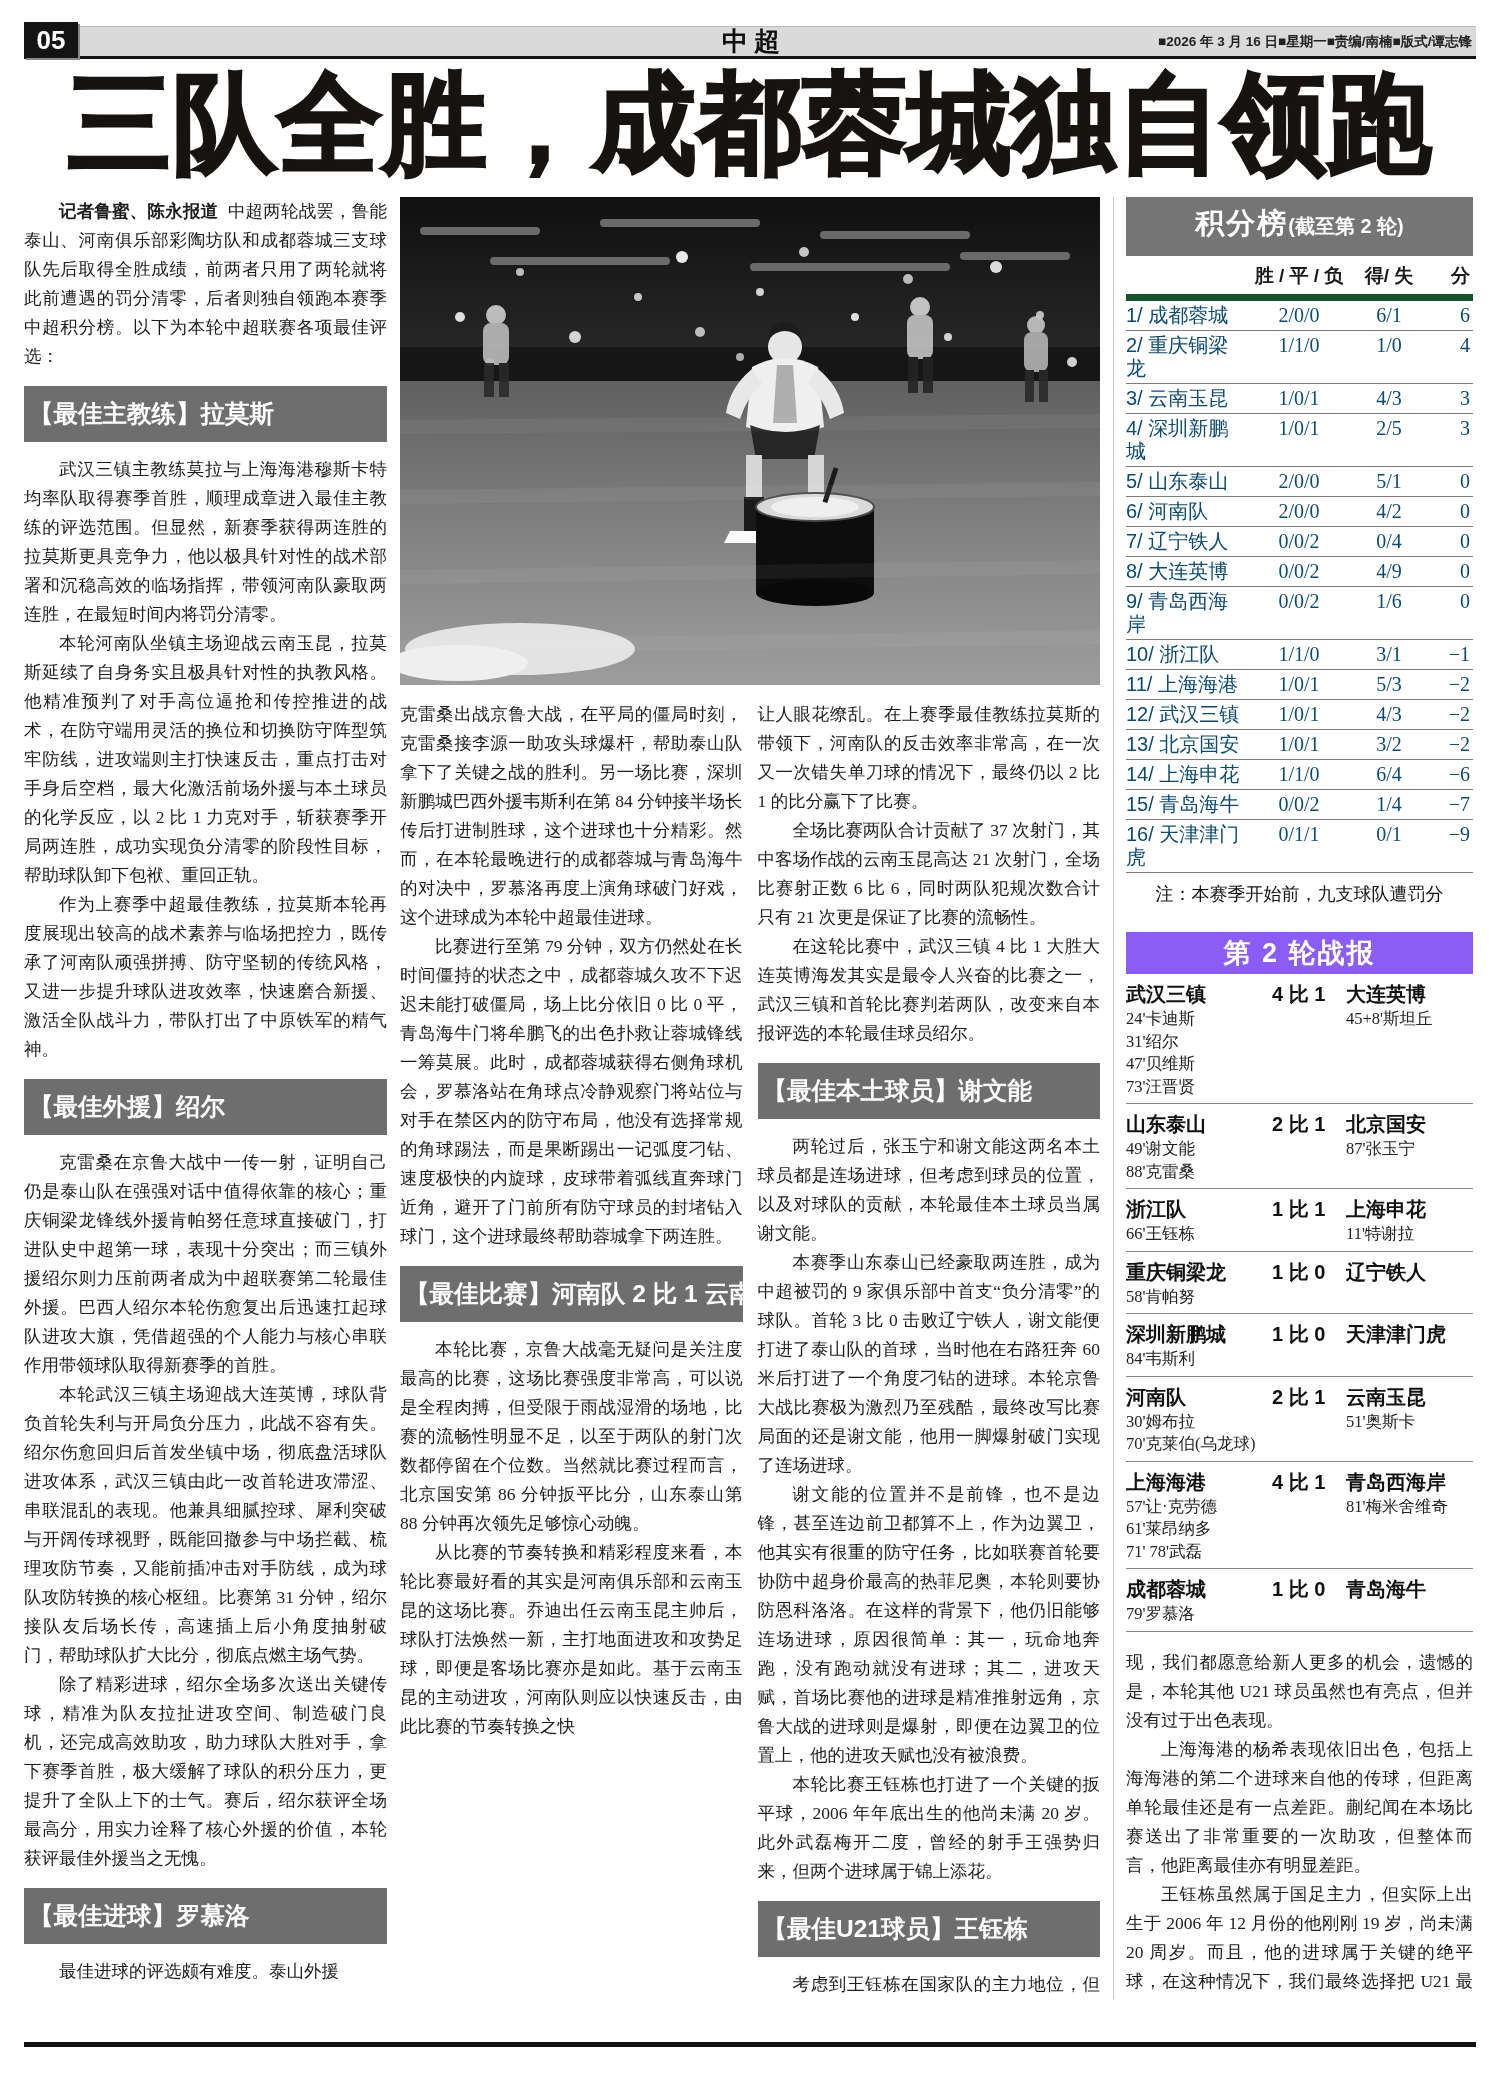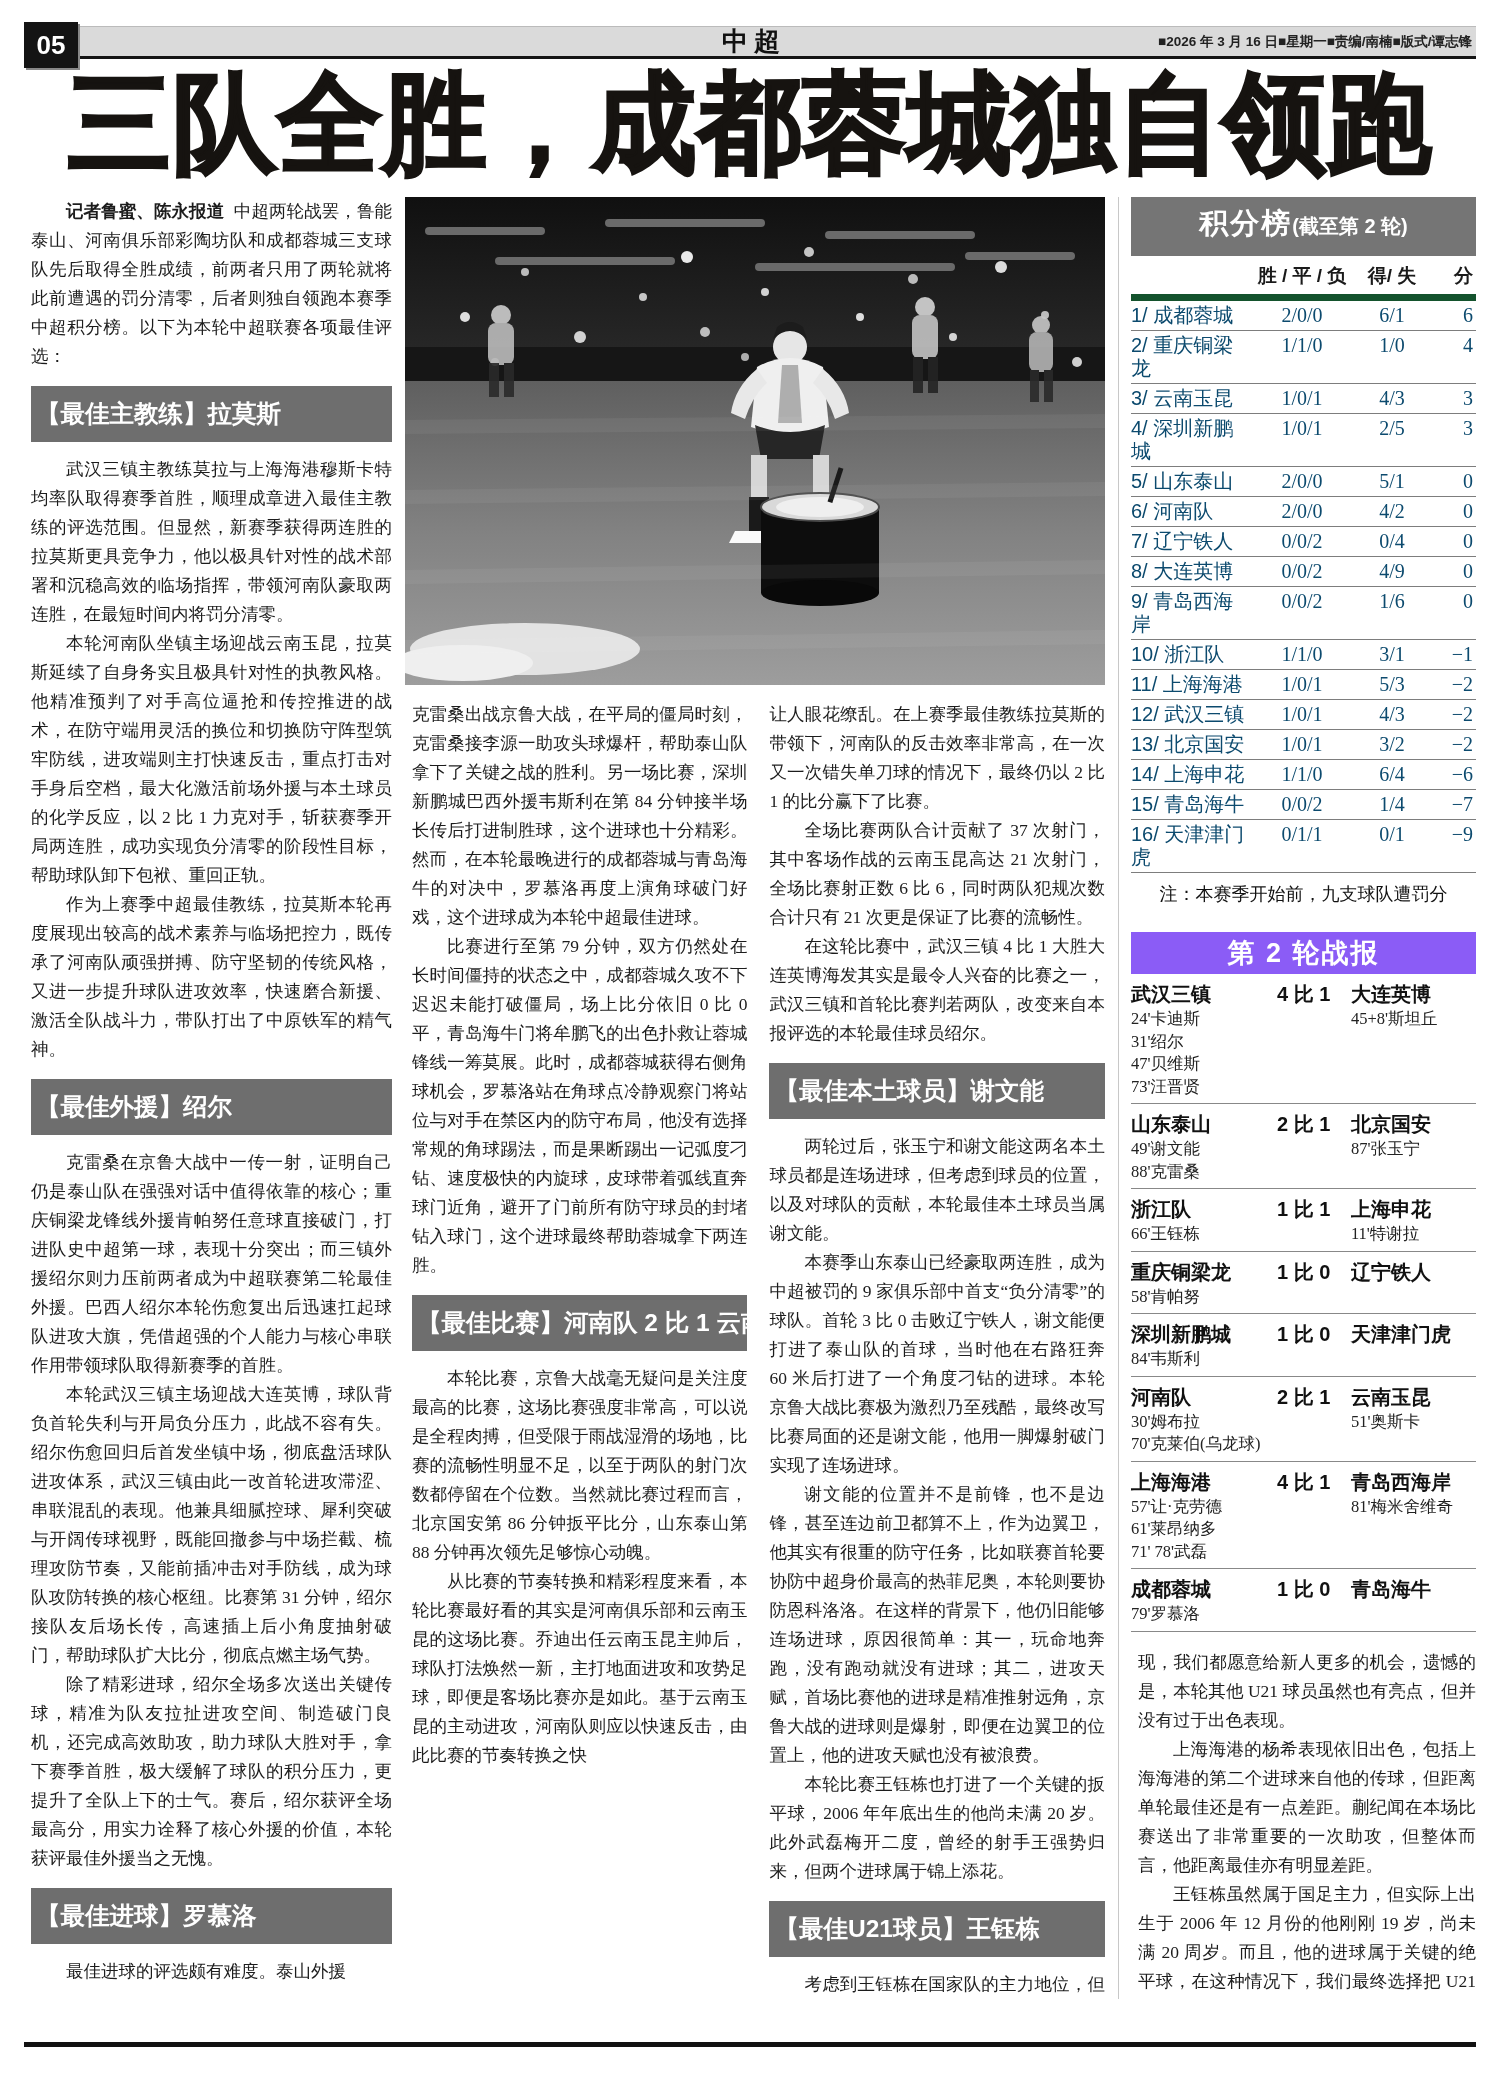--- a/index.html
+++ b/index.html
@@ -18,21 +18,21 @@
     position: relative;
     margin: 26px 24px 0;
     height: 33px;
     background: #dadada;
     border-top: 1px solid #bbb;
     border-bottom: 3px solid #151515;
     display: flex; align-items: center;
   }
   .page-num {
     position: absolute; left: 0; top: -5px;
-    width: 54px; height: 46px;
+    width: 54px; height: 36px;
     background: #141414; color: #fff;
     font-family: "Liberation Sans", sans-serif;
     font-weight: bold; font-size: 26px;
     display: flex; align-items: center; justify-content: center;
     box-shadow: 2px 2px 0 #888;
   }
   .section-title {
     position: absolute; left: 8px; right: 0; text-align: center;
     font-family: "Liberation Sans", sans-serif;
     font-weight: bold; font-size: 26px; letter-spacing: 6px; color:#111;
@@ -59,21 +59,21 @@
     transform-origin: top;
   }
   
   .content {
     display: flex;
     margin: 22px 24px 0;
     gap: 13px;
     height: 1802px;
     overflow: hidden;
   }
-  .bcol { font-size: 17.5px; line-height: 29px; text-align: justify; color:#1c1c1c;margin-left:7px; }
+  .bcol { font-size: 17.5px; line-height: 29px; text-align: justify; color:#1c1c1c; }
   .bcol p { text-indent: 2em; }
   .bcol p.noindent { text-indent: 0; }
   .lead-in { font-family: "Liberation Sans", sans-serif; font-weight: bold; margin-right: .55em; }
   .sec-h {
     background: #6e6e6e; color: #ffffff;
     font-family: "Liberation Sans", sans-serif;
     font-weight: bold; font-size: 24.5px; line-height: 40px;
     padding: 8px 5px; margin: 15px 0 13px;
     white-space: nowrap; overflow: hidden;
     text-indent: 0;

